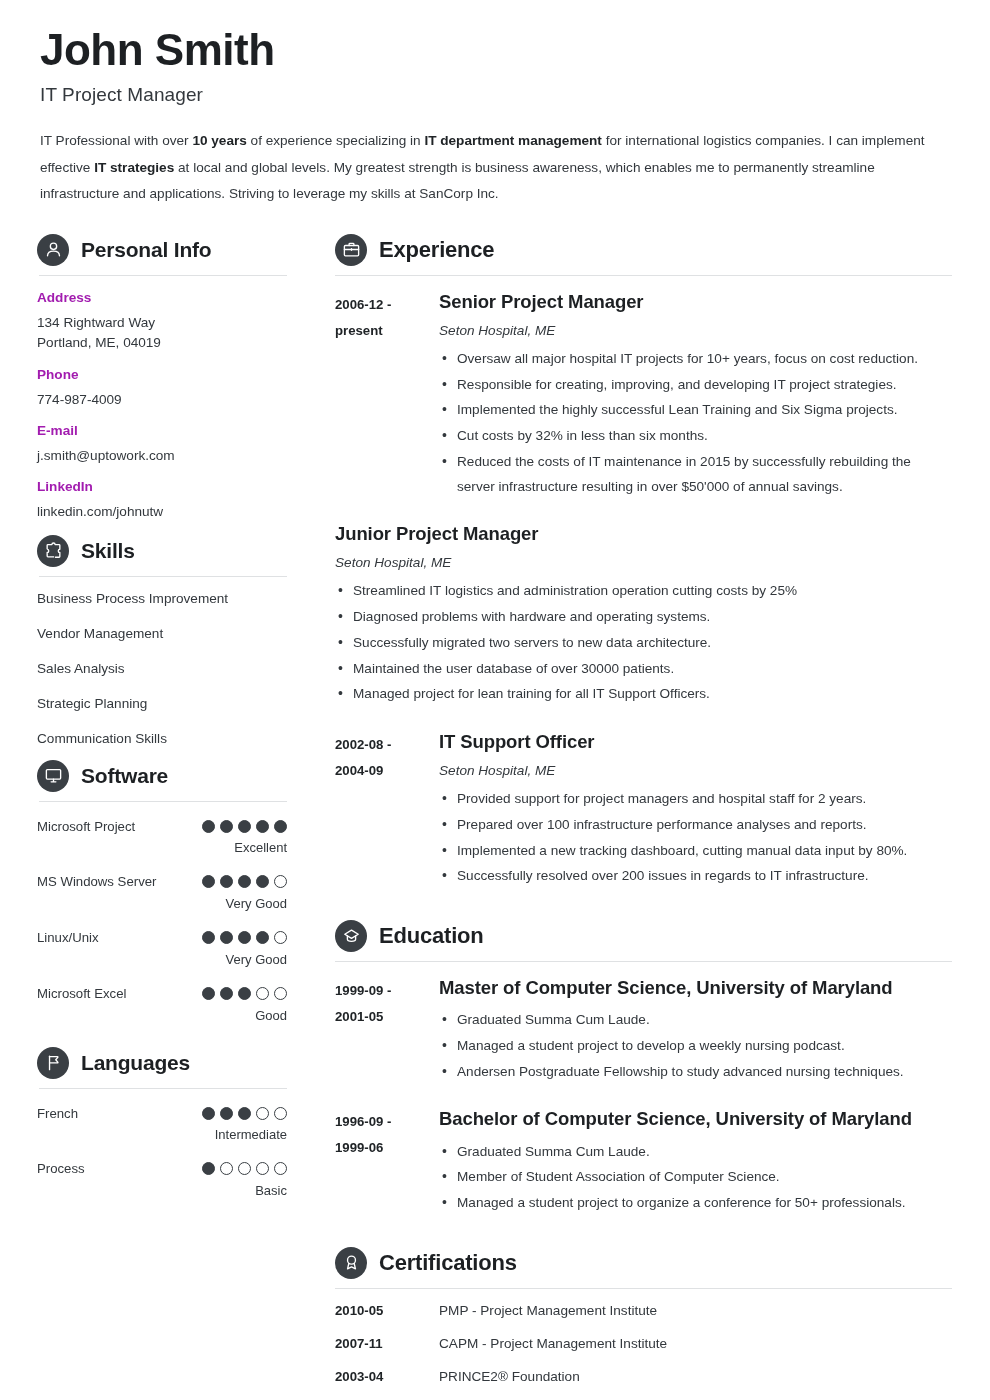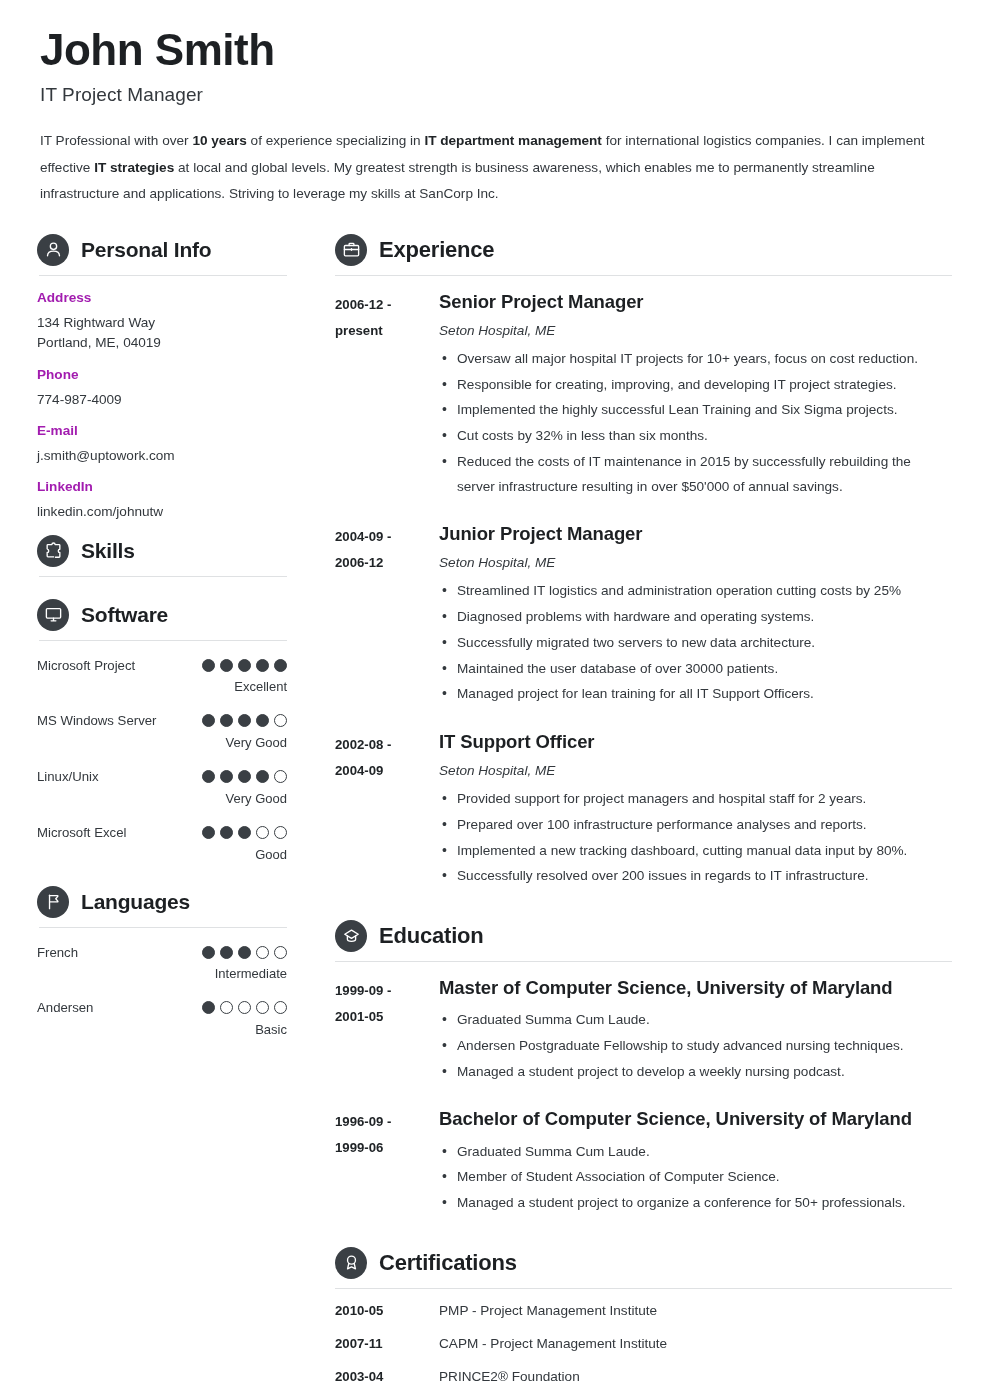--- a/index.html
+++ b/index.html
@@ -262,20 +262,27 @@
         <div class="sec-head">
           <span class="sec-icon">
             <svg width="19" height="19" viewBox="0 0 24 24" fill="none" stroke="#ffffff" stroke-width="1.7" stroke-linejoin="round">
               <path d="M4 10.5V5.5a1 1 0 0 1 1-1h5a2 2 0 1 1 4 0h5a1 1 0 0 1 1 1v5a2 2 0 1 0 0 4v5a1 1 0 0 1-1 1h-5.2"></path>
               <path d="M4 10.5a2 2 0 1 1 0 4V19a1 1 0 0 0 1 1h7.8"></path>
             </svg>
           </span>
           <span class="sec-title">Skills</span>
         </div>
         <div class="sec-rule"></div>
+        <div>
+            <div class="skill-item">Business Process Improvement</div>
+            <div class="skill-item">Vendor Management</div>
+            <div class="skill-item">Sales Analysis</div>
+            <div class="skill-item">Strategic Planning</div>
+            <div class="skill-item">Communication Skills</div>
+          </div>
       </div>
 
       <div class="section">
         <div class="sec-head">
           <span class="sec-icon">
             <svg width="19" height="19" viewBox="0 0 24 24" fill="none" stroke="#ffffff" stroke-width="1.7" stroke-linejoin="round" stroke-linecap="round">
               <rect x="3" y="4.5" width="18" height="12" rx="1.2"></rect>
               <path d="M9 20h6M12 16.5V20"></path>
             </svg>
           </span>
@@ -358,21 +365,21 @@
                   <span class="dot on"></span>
                   <span class="dot on"></span>
                   <span class="dot"></span>
                   <span class="dot"></span>
                 </span>
               </div>
               <div class="rate-level">Intermediate</div>
             </div>
             <div class="rate-row">
               <div class="rate-top">
-                <span class="rate-name">Andersen</span>
+                <span class="rate-name">Process</span>
                 <span class="dots">
                   <span class="dot on"></span>
                   <span class="dot"></span>
                   <span class="dot"></span>
                   <span class="dot"></span>
                   <span class="dot"></span>
                 </span>
               </div>
               <div class="rate-level">Basic</div>
             </div>
@@ -405,21 +412,20 @@
                 <ul class="bullets">
                   <li>Oversaw all major hospital IT projects for 10+ years, focus on cost reduction.</li>
                   <li>Responsible for creating, improving, and developing IT project strategies.</li>
                   <li>Implemented the highly successful Lean Training and Six Sigma projects.</li>
                   <li>Cut costs by 32% in less than six months.</li>
                   <li>Reduced the costs of IT maintenance in 2015 by successfully rebuilding the server infrastructure resulting in over $50'000 of annual savings.</li>
                 </ul>
               </div>
             </div>
             <div class="entry">
-              <div class="entry-date">2004-09 -<br>2006-12</div>
               <div class="entry-body">
                 <div class="entry-title">Junior Project Manager</div>
                 <div class="entry-sub">Seton Hospital, ME</div>
                 <ul class="bullets">
                   <li>Streamlined IT logistics and administration operation cutting costs by 25%</li>
                   <li>Diagnosed problems with hardware and operating systems.</li>
                   <li>Successfully migrated two servers to new data architecture.</li>
                   <li>Maintained the user database of over 30000 patients.</li>
                   <li>Managed project for lean training for all IT Support Officers.</li>
                 </ul>
@@ -452,22 +458,22 @@
           <span class="sec-title sec-title-lg">Education</span>
         </div>
         <div class="sec-rule"></div>
         <div>
             <div class="entry">
               <div class="entry-date">1999-09 -<br>2001-05</div>
               <div class="entry-body">
                 <div class="entry-title">Master of Computer Science, University of Maryland</div>
                 <ul class="bullets">
                   <li>Graduated Summa Cum Laude.</li>
+                  <li>Managed a student project to develop a weekly nursing podcast.</li>
                   <li>Andersen Postgraduate Fellowship to study advanced nursing techniques.</li>
-                  <li>Managed a student project to develop a weekly nursing podcast.</li>
                 </ul>
               </div>
             </div>
             <div class="entry">
               <div class="entry-date">1996-09 -<br>1999-06</div>
               <div class="entry-body">
                 <div class="entry-title">Bachelor of Computer Science, University of Maryland</div>
                 <ul class="bullets">
                   <li>Graduated Summa Cum Laude.</li>
                   <li>Member of Student Association of Computer Science.</li>

